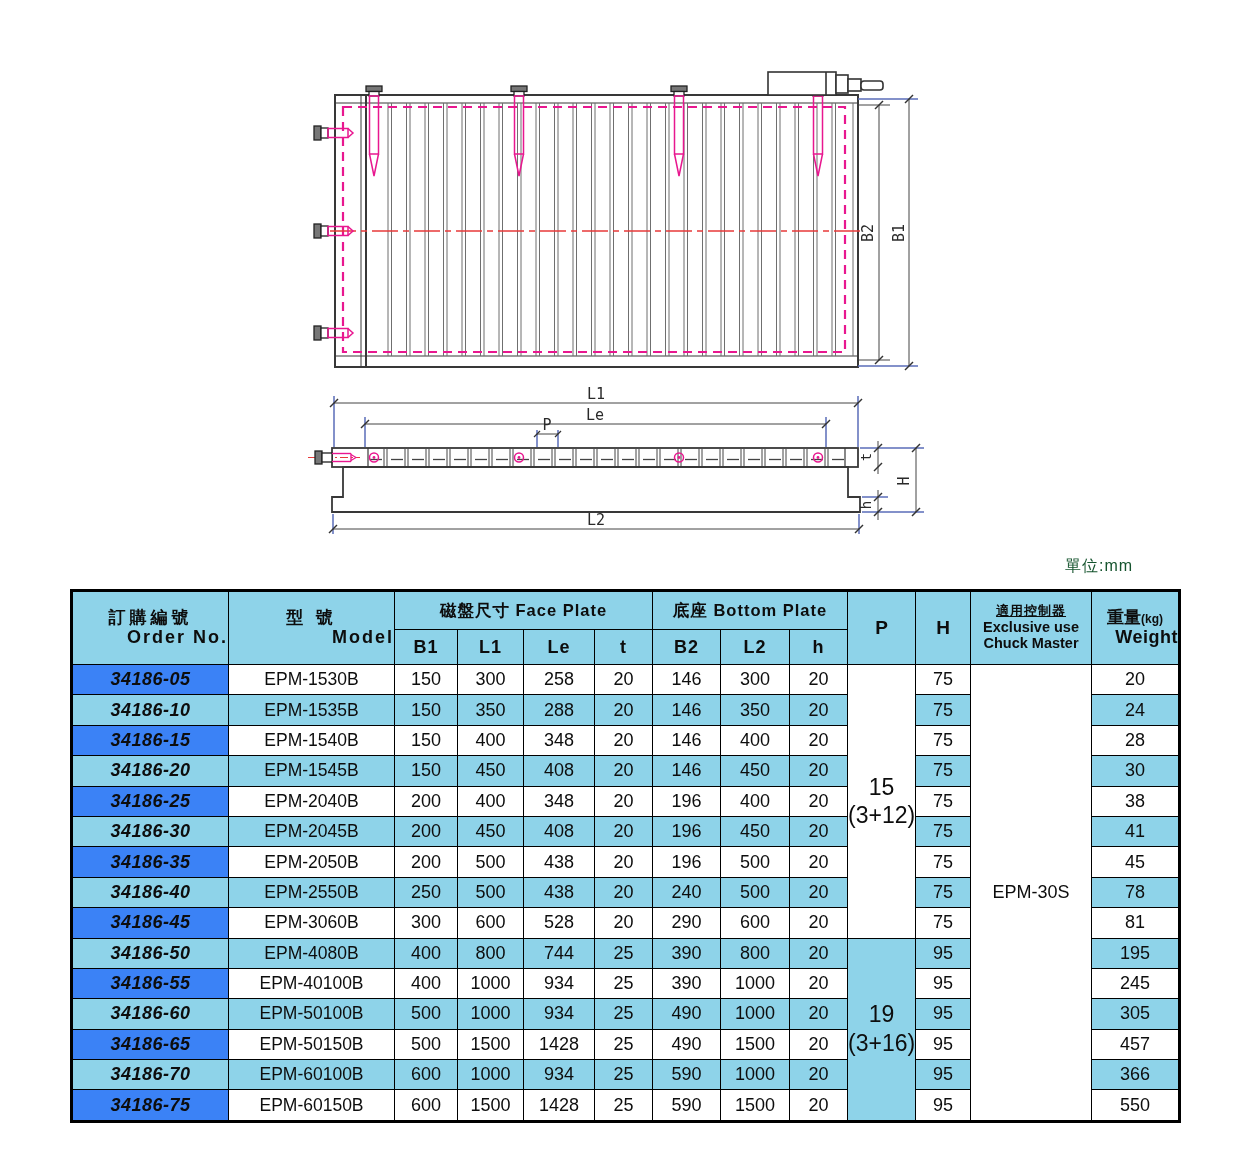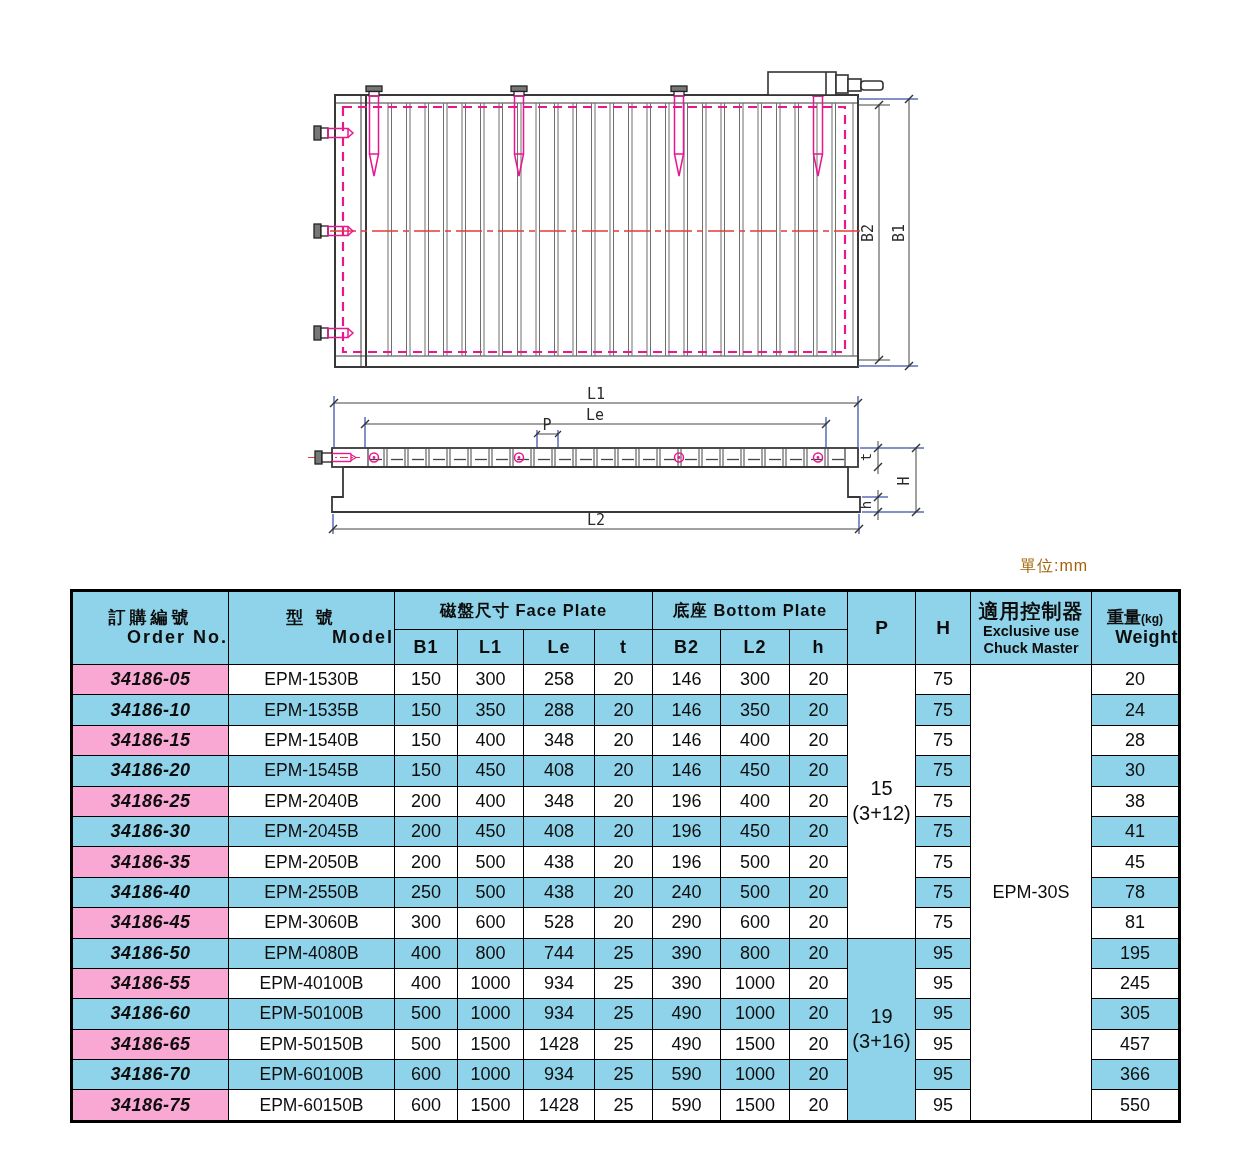--- a/index.html
+++ b/index.html
@@ -1,43 +1,43 @@
 <!DOCTYPE html>
 <html><head>
 <meta charset="utf-8">
 <style>
   html,body{margin:0;padding:0;background:#ffffff;}
   body{width:1240px;height:1166px;position:relative;overflow:hidden;
        font-family:"Liberation Sans","DejaVu Sans",sans-serif;color:#0d0d0d;}
   .page{position:absolute;inset:0;}
   svg.drawing{position:absolute;left:0;top:0;}
-  .unit-note{position:absolute;left:1020px;top:556px;width:158px;text-align:left;
-             font-size:16px;letter-spacing:1px;color:#a16207;}
+  .unit-note{position:absolute;left:1020px;top:556px;width:158px;text-align:center;
+             font-size:16px;letter-spacing:1px;color:#14532d;}
   table.spec-table{position:absolute;left:70px;top:589px;width:1108px;
                    border-collapse:collapse;table-layout:fixed;background:#fff;
                    border:3px solid #000;}
   .spec-table th,.spec-table td{border:1.5px solid #000;text-align:center;
                    vertical-align:middle;padding:0;overflow:hidden;}
   thead th{background:#8ED3E9;font-weight:bold;}
   tr.hrow1 th{height:37px;}
   tr.hrow2 th{height:34px;font-size:18px;letter-spacing:1px;}
   .zh{font-size:17px;letter-spacing:4px;line-height:1.15;}
   .en{font-size:18px;letter-spacing:2px;line-height:1.15;text-align:right;}
   .grp{font-size:16.5px;letter-spacing:1px;}
-  .ctrl-zh{font-size:20px;letter-spacing:1px;line-height:1.15;}
+  .ctrl-zh{font-size:13px;letter-spacing:1px;line-height:1.15;text-decoration:underline;}
   .ctrl-en{font-size:14.5px;letter-spacing:0;line-height:1.15;}
   .wt-zh{font-size:17px;line-height:1.15;}
   .kg{font-size:12px;font-weight:bold;}
   tbody td{height:29.4px;font-size:18px;}
-  td.order{background:#f9a8d4;font-weight:bold;font-style:italic;font-size:18px;letter-spacing:0.5px;}
+  td.order{background:#3b82f6;font-weight:bold;font-style:italic;font-size:18px;letter-spacing:0.5px;}
   td.model{font-size:17.5px;}
   tr.alt td{background:#8ED3E9;}
   td.cell-white{background:#fff !important;}
   td.cell-blue{background:#8ED3E9 !important;}
-  td.pcell div{line-height:1.25;font-size:20px;}
+  td.pcell div{line-height:1.25;font-size:23px;}
   td.ctrl-cell{font-size:18px;margin-top:16px;}
 </style>
 </head>
 <body>
 
 <div class="page">
 
   <svg class="drawing" width="1240" height="560" viewBox="0 0 1240 560">
 
     <g>

